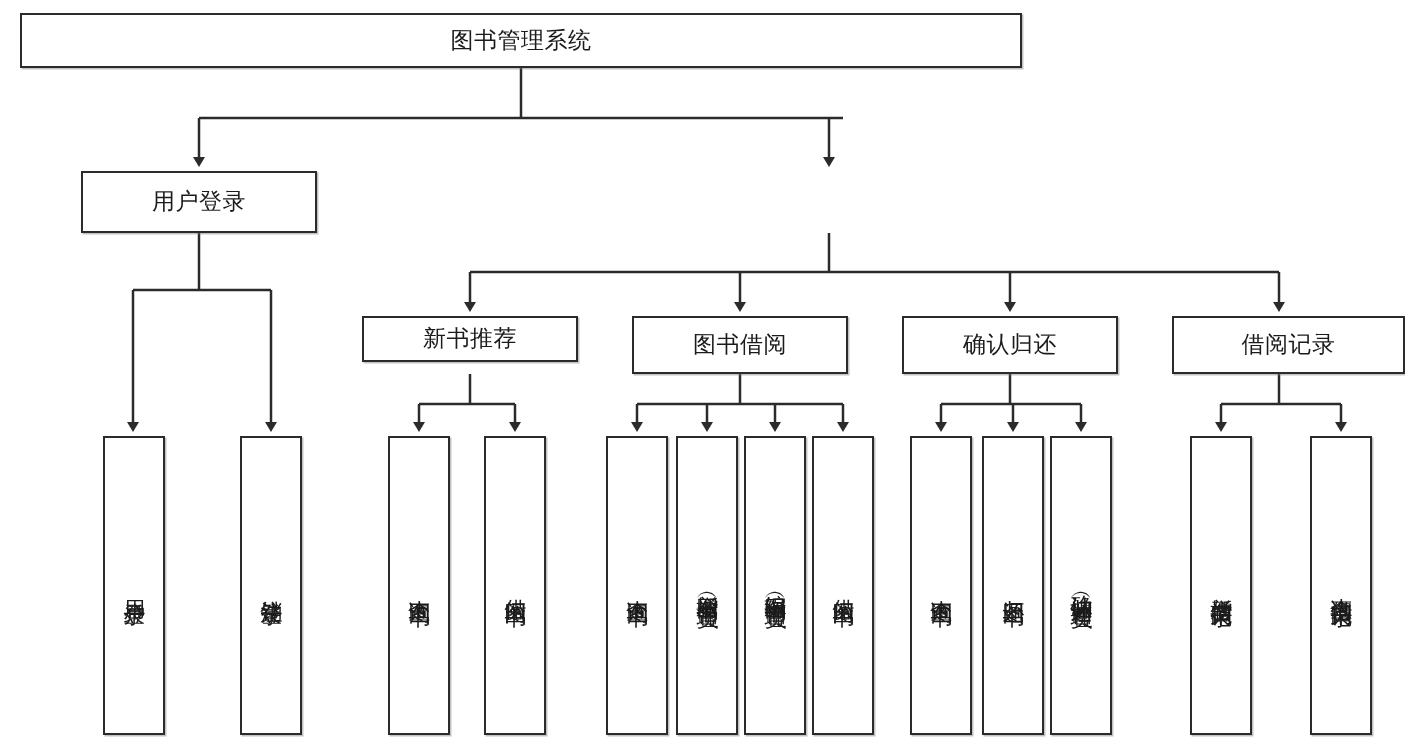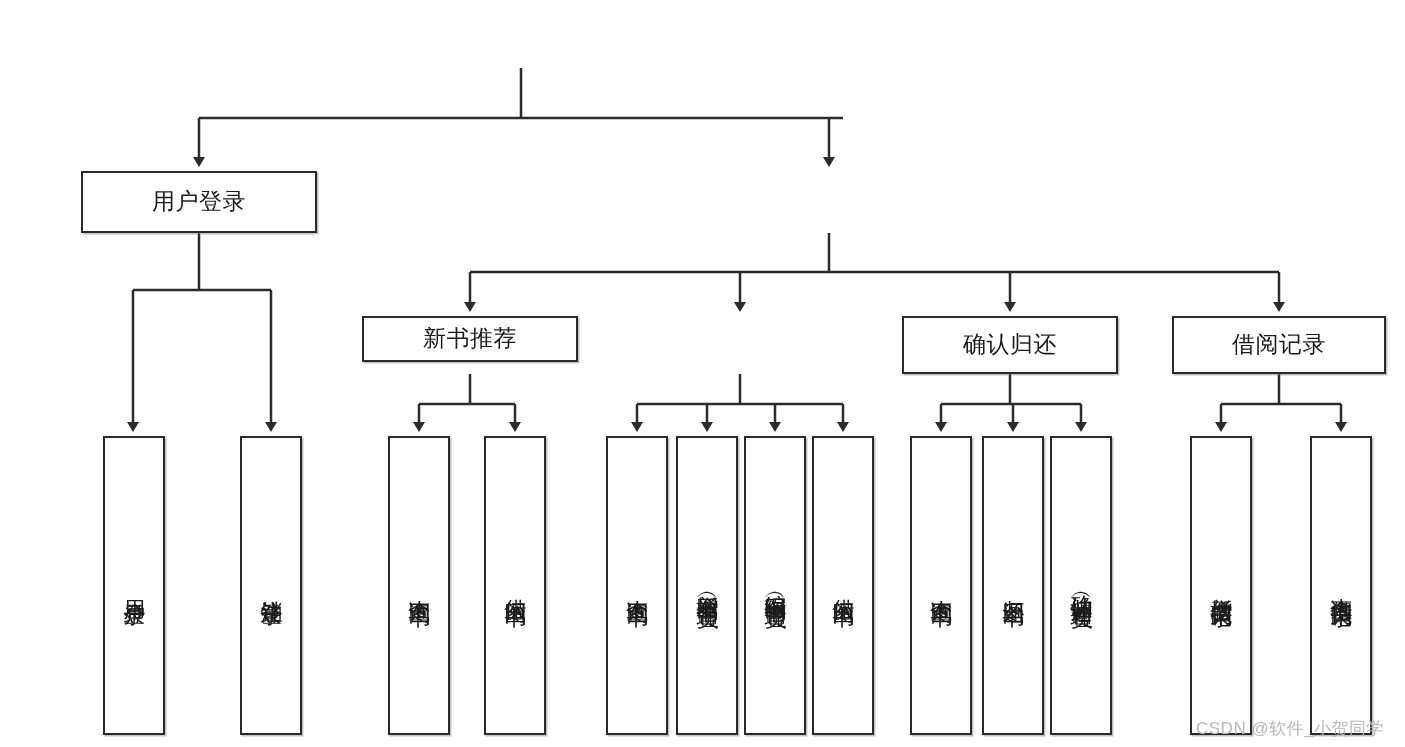--- a/index.html
+++ b/index.html
@@ -110,32 +110,38 @@
       <path d="M1013,404 L1013,423" marker-end="url(#arrow)"></path>
       <path d="M1081,404 L1081,423" marker-end="url(#arrow)"></path>
 
       <path d="M1279,374 L1279,404"></path>
       <path d="M1221,404 L1341,404"></path>
       <path d="M1221,404 L1221,423" marker-end="url(#arrow)"></path>
       <path d="M1341,404 L1341,423" marker-end="url(#arrow)"></path>
     </g>
   </svg>
 
+  <div class="node" id="n-root" style="left: 20px; top: 13px; width: 1002px; height: 55px;">
+    <span class="label">图书管理系统</span>
+  </div>
 
   <div class="node" id="n-l2-0" style="left: 81px; top: 171px; width: 236px; height: 62px;">
     <span class="label">用户登录</span>
   </div>
 
   <div class="node" id="n-l3-0" style="left: 362px; top: 316px; width: 216px; height: 46px;">
     <span class="label">新书推荐</span>
   </div>
+  <div class="node" id="n-l3-1" style="left: 632px; top: 316px; width: 216px; height: 58px;">
+    <span class="label">图书借阅</span>
+  </div>
   <div class="node" id="n-l3-2" style="left: 902px; top: 316px; width: 216px; height: 58px;">
     <span class="label">确认归还</span>
   </div>
-  <div class="node" id="n-l3-3" style="left: 1172px; top: 316px; width: 214px; height: 58px;">
+  <div class="node" id="n-l3-3" style="left: 1172px; top: 316px; width: 233px; height: 58px;">
     <span class="label">借阅记录</span>
   </div>
 
   <div class="node leaf" id="n-leaf-0" style="left: 103px; top: 436px; width: 62px; height: 299px;">
     <span class="label">用户登录</span>
   </div>
   <div class="node leaf" id="n-leaf-1" style="left: 240px; top: 436px; width: 62px; height: 299px;">
     <span class="label">注销登录</span>
   </div>
   <div class="node leaf" id="n-leaf-2" style="left: 388px; top: 436px; width: 62px; height: 299px;">
@@ -165,15 +171,14 @@
   <div class="node leaf" id="n-leaf-10" style="left: 1050px; top: 436px; width: 62px; height: 299px;">
     <span class="label">确认归还（管理员）</span>
   </div>
   <div class="node leaf" id="n-leaf-11" style="left: 1190px; top: 436px; width: 62px; height: 299px;">
     <span class="label">新增借阅记录</span>
   </div>
   <div class="node leaf" id="n-leaf-12" style="left: 1310px; top: 436px; width: 62px; height: 299px;">
     <span class="label">查询借阅记录</span>
   </div>
 
-  <div class="watermark" id="wm" style="left: 1196px; top: 717px;">CSDN @软件_小贺同学</div>
 
 </div>
 
 </body></html>

